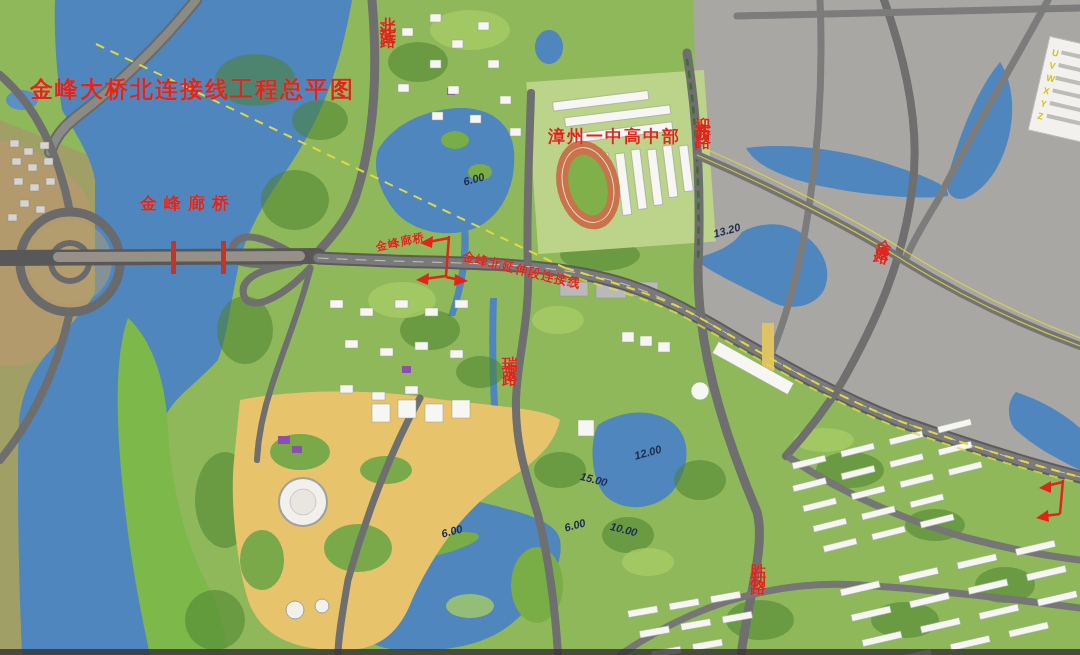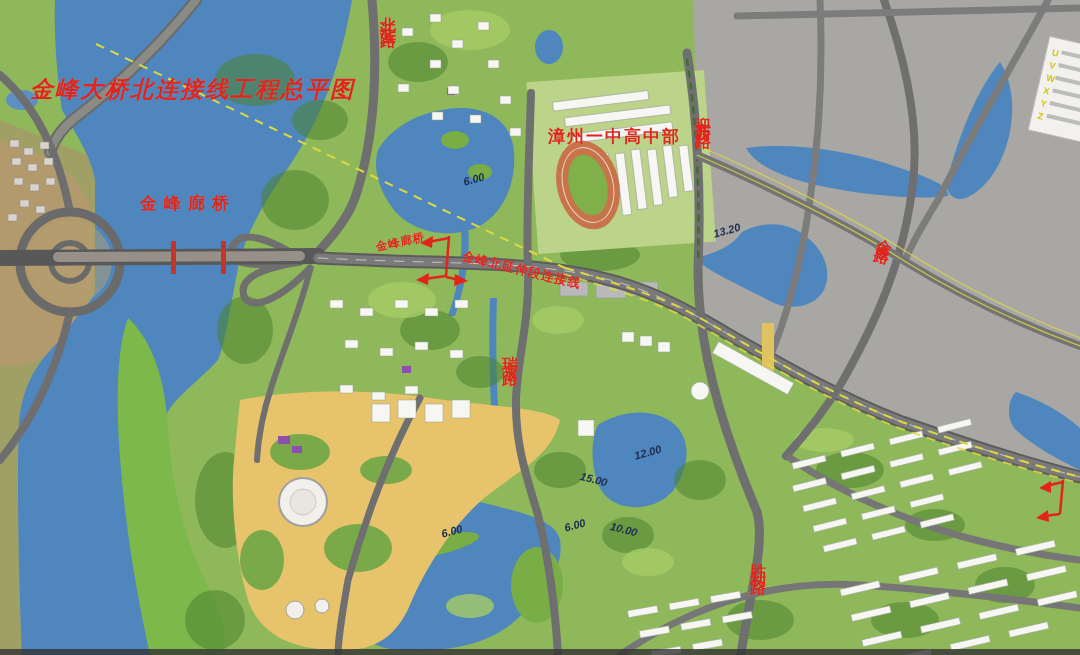--- a/index.html
+++ b/index.html
@@ -1,19 +1,19 @@
 <!DOCTYPE html>
 <html><head>
 <meta charset="utf-8">
 <style>
   html,body{margin:0;padding:0;background:#888;}
   .map{position:relative;width:1080px;height:655px;overflow:hidden;font-family:"Liberation Sans",sans-serif;background:#a9a7a3;}
   .map svg{position:absolute;left:0;top:0;}
   .lbl{position:absolute;color:#e0251c;font-weight:bold;white-space:nowrap;line-height:1;text-shadow:0 0 1px rgba(255,255,255,.25);}
-  .title{font-size:23px;letter-spacing:2px;font-style:italic;}
+  .title{font-size:23px;letter-spacing:2px;}
   .vert{writing-mode:vertical-rl;text-orientation:upright;font-size:16px;}
   .h17{font-size:17px;}
   .rot{transform-origin:left top;}
   .elev{position:absolute;color:#1d2c4e;font-style:italic;font-weight:600;font-size:11px;white-space:nowrap;transform-origin:left top;}
 </style>
 </head>
 <body>
 
 <div class="map">
 <svg width="1080" height="655" viewBox="0 0 1080 655">

